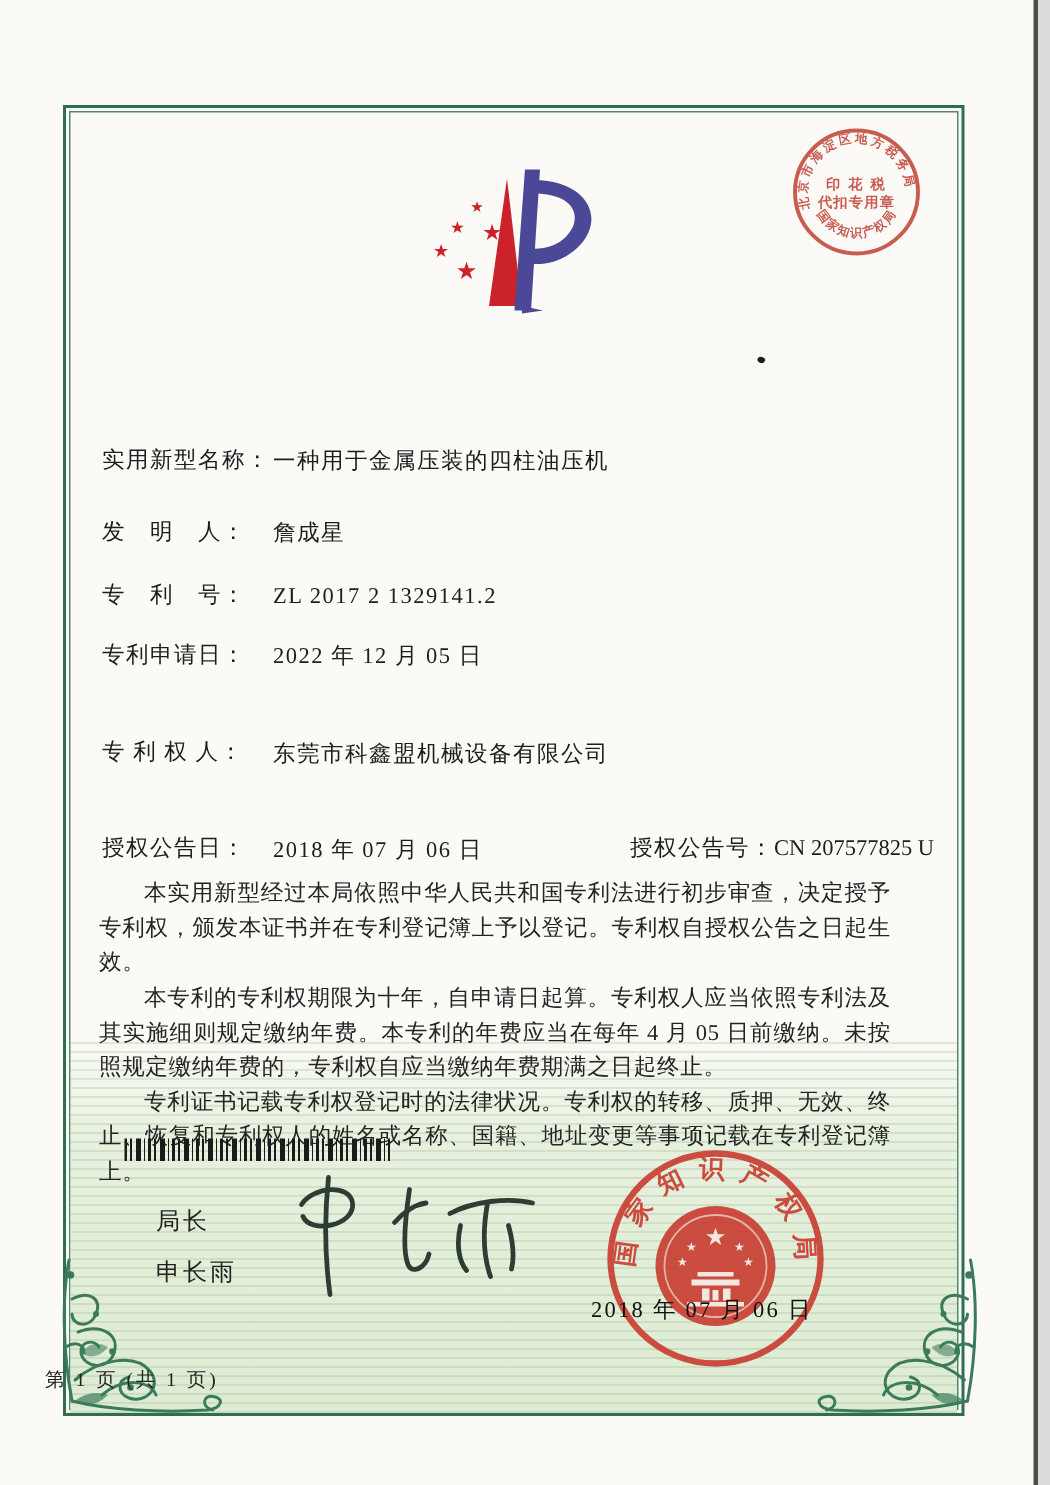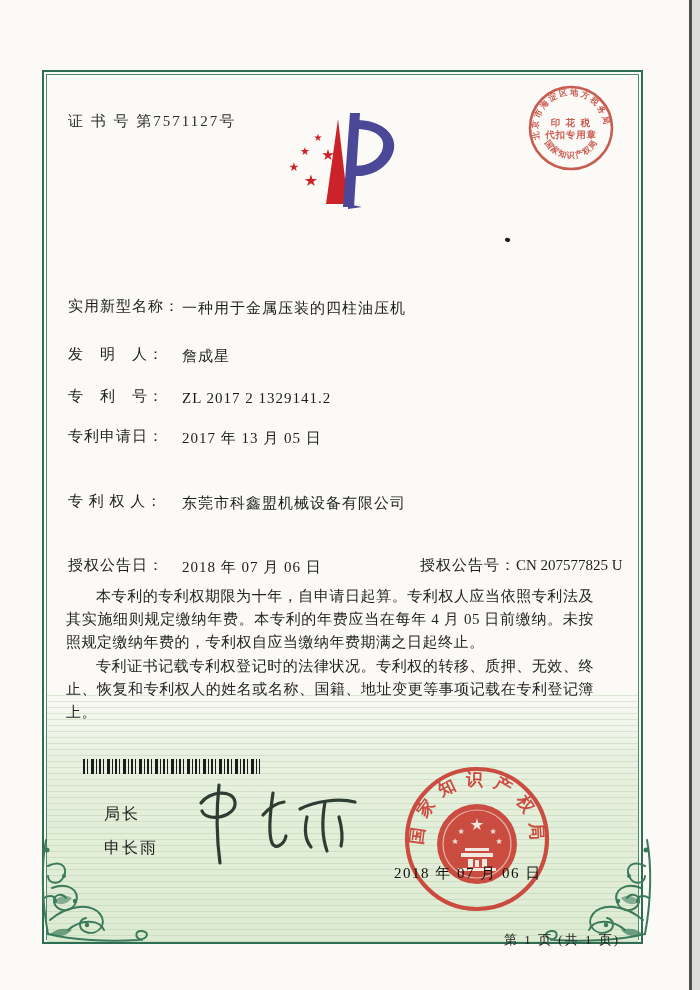--- a/index.html
+++ b/index.html
@@ -69,22 +69,22 @@
   }
   .signer{position:absolute;left:104px;top:804px;font-family:"Liberation Sans","DejaVu Sans",sans-serif;font-size:16px;color:#222;}
   .signer .line{margin-bottom:13px;letter-spacing:2px;}
   .signature{position:absolute;left:185px;top:775px;}
   .seal{position:absolute;left:398px;top:760px;}
   .seal-date{
     position:absolute;left:394px;top:864px;width:175px;
     font-size:15px;color:#101010;letter-spacing:1.5px;white-space:nowrap;
   }
   .footer{
-    position:absolute;left:30px;top:911px;width:590px;text-align:right;
-    font-size:13px;color:#222;letter-spacing:2px;margin-top:20px;
+    position:absolute;left:30px;top:911px;width:590px;text-align:left;
+    font-size:13px;color:#222;letter-spacing:2px;
   }
   .tax-stamp{position:absolute;left:524px;top:82px;}
   .flourish{position:absolute;}
   .fl-left{left:38px;top:836px;}
   .fl-right{left:530px;top:836px;transform:scaleX(-1);}
 </style>
 </head>
 <body>
 
 <div class="page">
@@ -130,21 +130,20 @@
     <g fill="#3c7a5c">
       <circle cx="9" cy="14" r="2.5"></circle>
       <circle cx="26" cy="40" r="2"></circle>
       <circle cx="37" cy="65" r="2.2"></circle>
       <circle cx="49" cy="89" r="2.2"></circle>
       <path d="M12,98 q10,-8 22,-4 q-10,10 -22,4z" opacity="0.7"></path>
       <path d="M16,66 q8,-10 18,-4 q-8,10 -18,4z" opacity="0.55"></path>
     </g>
   </svg>
 
-  <div class="cert-no">证 书 号 第7571127号</div>
 
   <svg class="tax-stamp" width="96" height="96" viewBox="0 0 96 96">
     <g opacity="0.82">
       <circle cx="47" cy="46" r="41" fill="none" stroke="#bf3a2d" stroke-width="2.6"></circle>
       <defs>
         <path id="taxTop" d="M18.4,62.5 A33,33 0 1 1 75.6,62.5"></path>
         <path id="taxBottom" d="M19.8,58.7 A30,30 0 0 0 74.2,58.7"></path>
       </defs>
       <text font-size="8.2" fill="#bf3a2d" letter-spacing="2.1" font-weight="bold">
         <textPath href="#taxTop" startOffset="6">北京市海淀区地方税务局</textPath>
@@ -176,33 +175,34 @@
   <div class="field-row" style="top:345px">
     <span class="flabel">发　明　人：</span><span class="fvalue">詹成星</span>
   </div>
   <div class="field-row" style="top:297px">
     <span class="flabel">实用新型名称：</span><span class="fvalue">一种用于金属压装的四柱油压机</span>
   </div>
   <div class="field-row" style="top:387px">
     <span class="flabel">专　利　号：</span><span class="fvalue">ZL 2017 2 1329141.2</span>
   </div>
   <div class="field-row" style="top:427px">
-    <span class="flabel">专利申请日：</span><span class="fvalue">2017 年 13 月 05 日</span>
+    <span class="flabel">专利申请日：</span><span class="fvalue">2022 年 12 月 05 日</span>
   </div>
   <div class="field-row" style="top:492px">
     <span class="flabel">专 利 权 人：</span><span class="fvalue">东莞市科鑫盟机械设备有限公司</span>
   </div>
   <div class="field-row" style="top:556px;width:570px">
     <span class="flabel">授权公告日：</span><span class="fvalue">2018 年 07 月 06 日</span>
     <span class="row-right">
       <span class="flabel2">授权公告号：</span><span>CN 207577825 U</span>
     </span>
   </div>
 
   <div class="paragraphs">
+    <p>本实用新型经过本局依照中华人民共和国专利法进行初步审查，决定授予专利权，颁发本证书并在专利登记簿上予以登记。专利权自授权公告之日起生效。</p>
     <p>本专利的专利权期限为十年，自申请日起算。专利权人应当依照专利法及其实施细则规定缴纳年费。本专利的年费应当在每年 4 月 05 日前缴纳。未按照规定缴纳年费的，专利权自应当缴纳年费期满之日起终止。</p>
     <p>专利证书记载专利权登记时的法律状况。专利权的转移、质押、无效、终止、恢复和专利权人的姓名或名称、国籍、地址变更等事项记载在专利登记簿上。</p>
   </div>
 
   <div class="barcode"></div>
 
   <div class="signer">
     <div class="line">局长</div>
     <div class="line">申长雨</div>
   </div>

